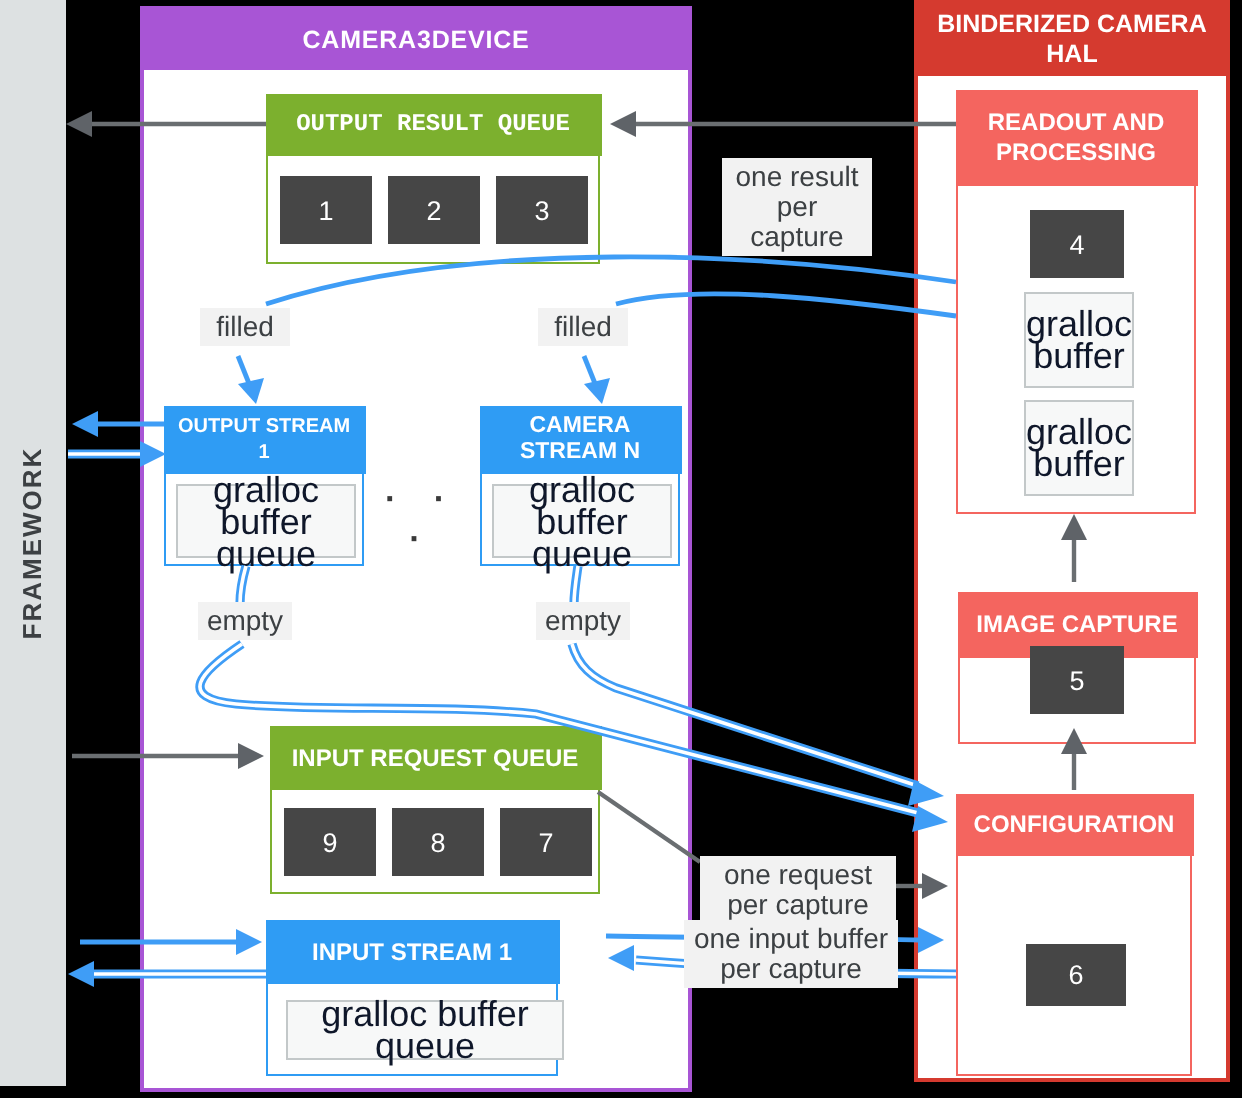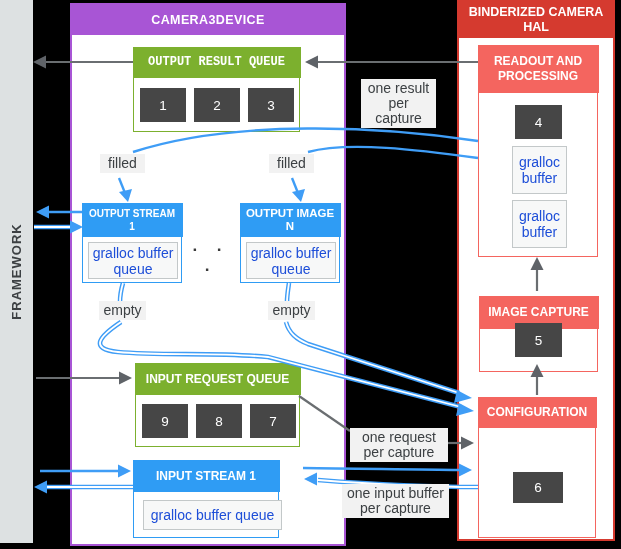--- a/index.html
+++ b/index.html
@@ -28,23 +28,23 @@
   .box .hd{position:absolute; left:-1.5px; top:-1.5px; right:-1.5px; color:#fff; font-weight:bold;
     text-align:center; display:flex; align-items:center; justify-content:center;}
   .green-box{border:1.5px solid var(--green,#7cb02e);}
   .green-box .hd{background:var(--green,#7cb02e); font-size:12px;}
   .blue-box{border:1.5px solid var(--blue,#2f9cf4);}
   .blue-box .hd{background:var(--blue,#2f9cf4);}
   .salmon-box{border:1.5px solid var(--salmon,#f4655f);}
   .salmon-box .hd{background:var(--salmon,#f4655f); font-size:12px; line-height:15px;}
   .dark{position:absolute; background:var(--dark-box,#464646); color:#fff;
     display:flex; align-items:center; justify-content:center; font-size:13.5px; z-index:3;}
-  .gq{position:absolute; background:#f7f8f8; border:1px solid #c3c8c9; color:#1d4ed8;
+  .gq{position:absolute; background:#f7f8f8; border:1px solid #c3c8c9; color:#0f172a;
     display:flex; align-items:center; justify-content:center; text-align:center;
-    font-size:14px; line-height:16px; z-index:3;}
+    font-size:18px; line-height:16px; z-index:3;}
   
   .lbl{position:absolute; background:var(--label-bg,#f2f2f2); color:#3c4043;
     font-size:14px; line-height:15px; text-align:center; padding:2px 4px; z-index:6; box-sizing:border-box;}
   .dots{position:absolute; z-index:2; color:#3a3a3a; font-size:17px; font-weight:bold;
     letter-spacing:7px; text-align:center;}
   
   svg.wires{position:absolute; left:0; top:0; z-index:5; pointer-events:none;}
   .g{stroke:#6a6e71; stroke-width:2.2; fill:none;}
   .gh{fill:#5f6368; stroke:none;}
   .b{stroke:#3f9df6; stroke-width:2.4; fill:none;}
@@ -77,21 +77,21 @@
   <div class="dark" style="left:248px; top:88px; width:46px; height:34px;">3</div>
 
   <div class="box blue-box" style="left:82px; top:203px; width:100px; height:80px;">
     <div class="hd" style="height:34px; font-size:10px; line-height:13px; padding:0 6px;">OUTPUT STREAM 1</div>
   </div>
   <div class="gq" style="left:88px; top:242px; width:88px; height:35px;">gralloc buffer queue</div>
 
   <div class="dots" style="left:182px; top:240px; width:58px;">· · ·</div>
 
   <div class="box blue-box" style="left:240px; top:203px; width:100px; height:80px;">
-    <div class="hd" style="height:34px; font-size:11.5px; line-height:13px; padding:0 6px;">OUTPUT IMAGE N</div>
+    <div class="hd" style="height:34px; font-size:11.5px; line-height:13px; padding:0 6px;">CAMERA STREAM N</div>
   </div>
   <div class="gq" style="left:246px; top:242px; width:88px; height:35px;">gralloc buffer queue</div>
 
   <div class="box green-box" style="left:135px; top:363px; width:165px; height:84px;">
     <div class="hd" style="height:32px;">INPUT REQUEST QUEUE</div>
   </div>
   <div class="dark" style="left:142px; top:404px; width:46px; height:34px;">9</div>
   <div class="dark" style="left:196px; top:404px; width:46px; height:34px;">8</div>
   <div class="dark" style="left:250px; top:404px; width:46px; height:34px;">7</div>
 
@@ -176,15 +176,15 @@
       <path class="d2" d="M133 487 H46"></path>
     <polygon class="bh" points="34,487 47,480.5 47,493.5"></polygon>
   </svg>
 
   <div class="lbl" style="left:361px; top:61px; width:75px;margin-top:18px;">one result per capture</div>
   <div class="lbl" style="left:100px; top:154px; width:45px;">filled</div>
   <div class="lbl" style="left:269px; top:154px; width:45px;">filled</div>
   <div class="lbl" style="left:99px; top:301px; width:47px;">empty</div>
   <div class="lbl" style="left:268px; top:301px; width:47px;">empty</div>
   <div class="lbl" style="left:350px; top:428px; width:98px;">one request per capture</div>
-  <div class="lbl" style="left:342px; top:484px; width:107px;">one input buffer per capture</div>
+  <div class="lbl" style="left:342px; top:460px; width:107px;">one input buffer per capture</div>
 
 </div>
 
 </body></html>

